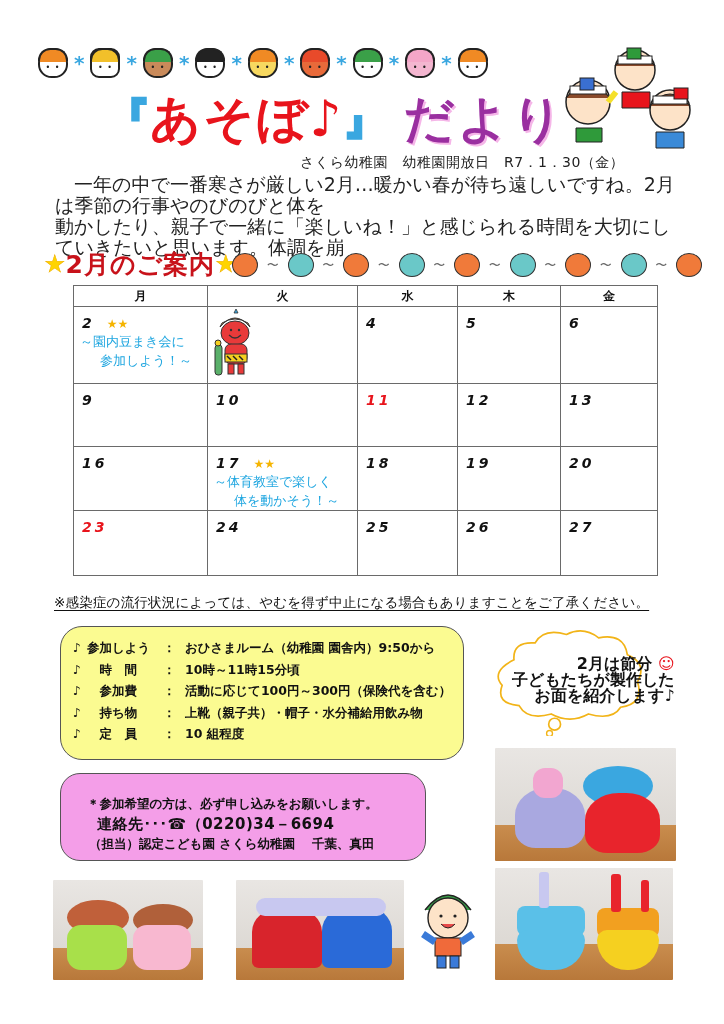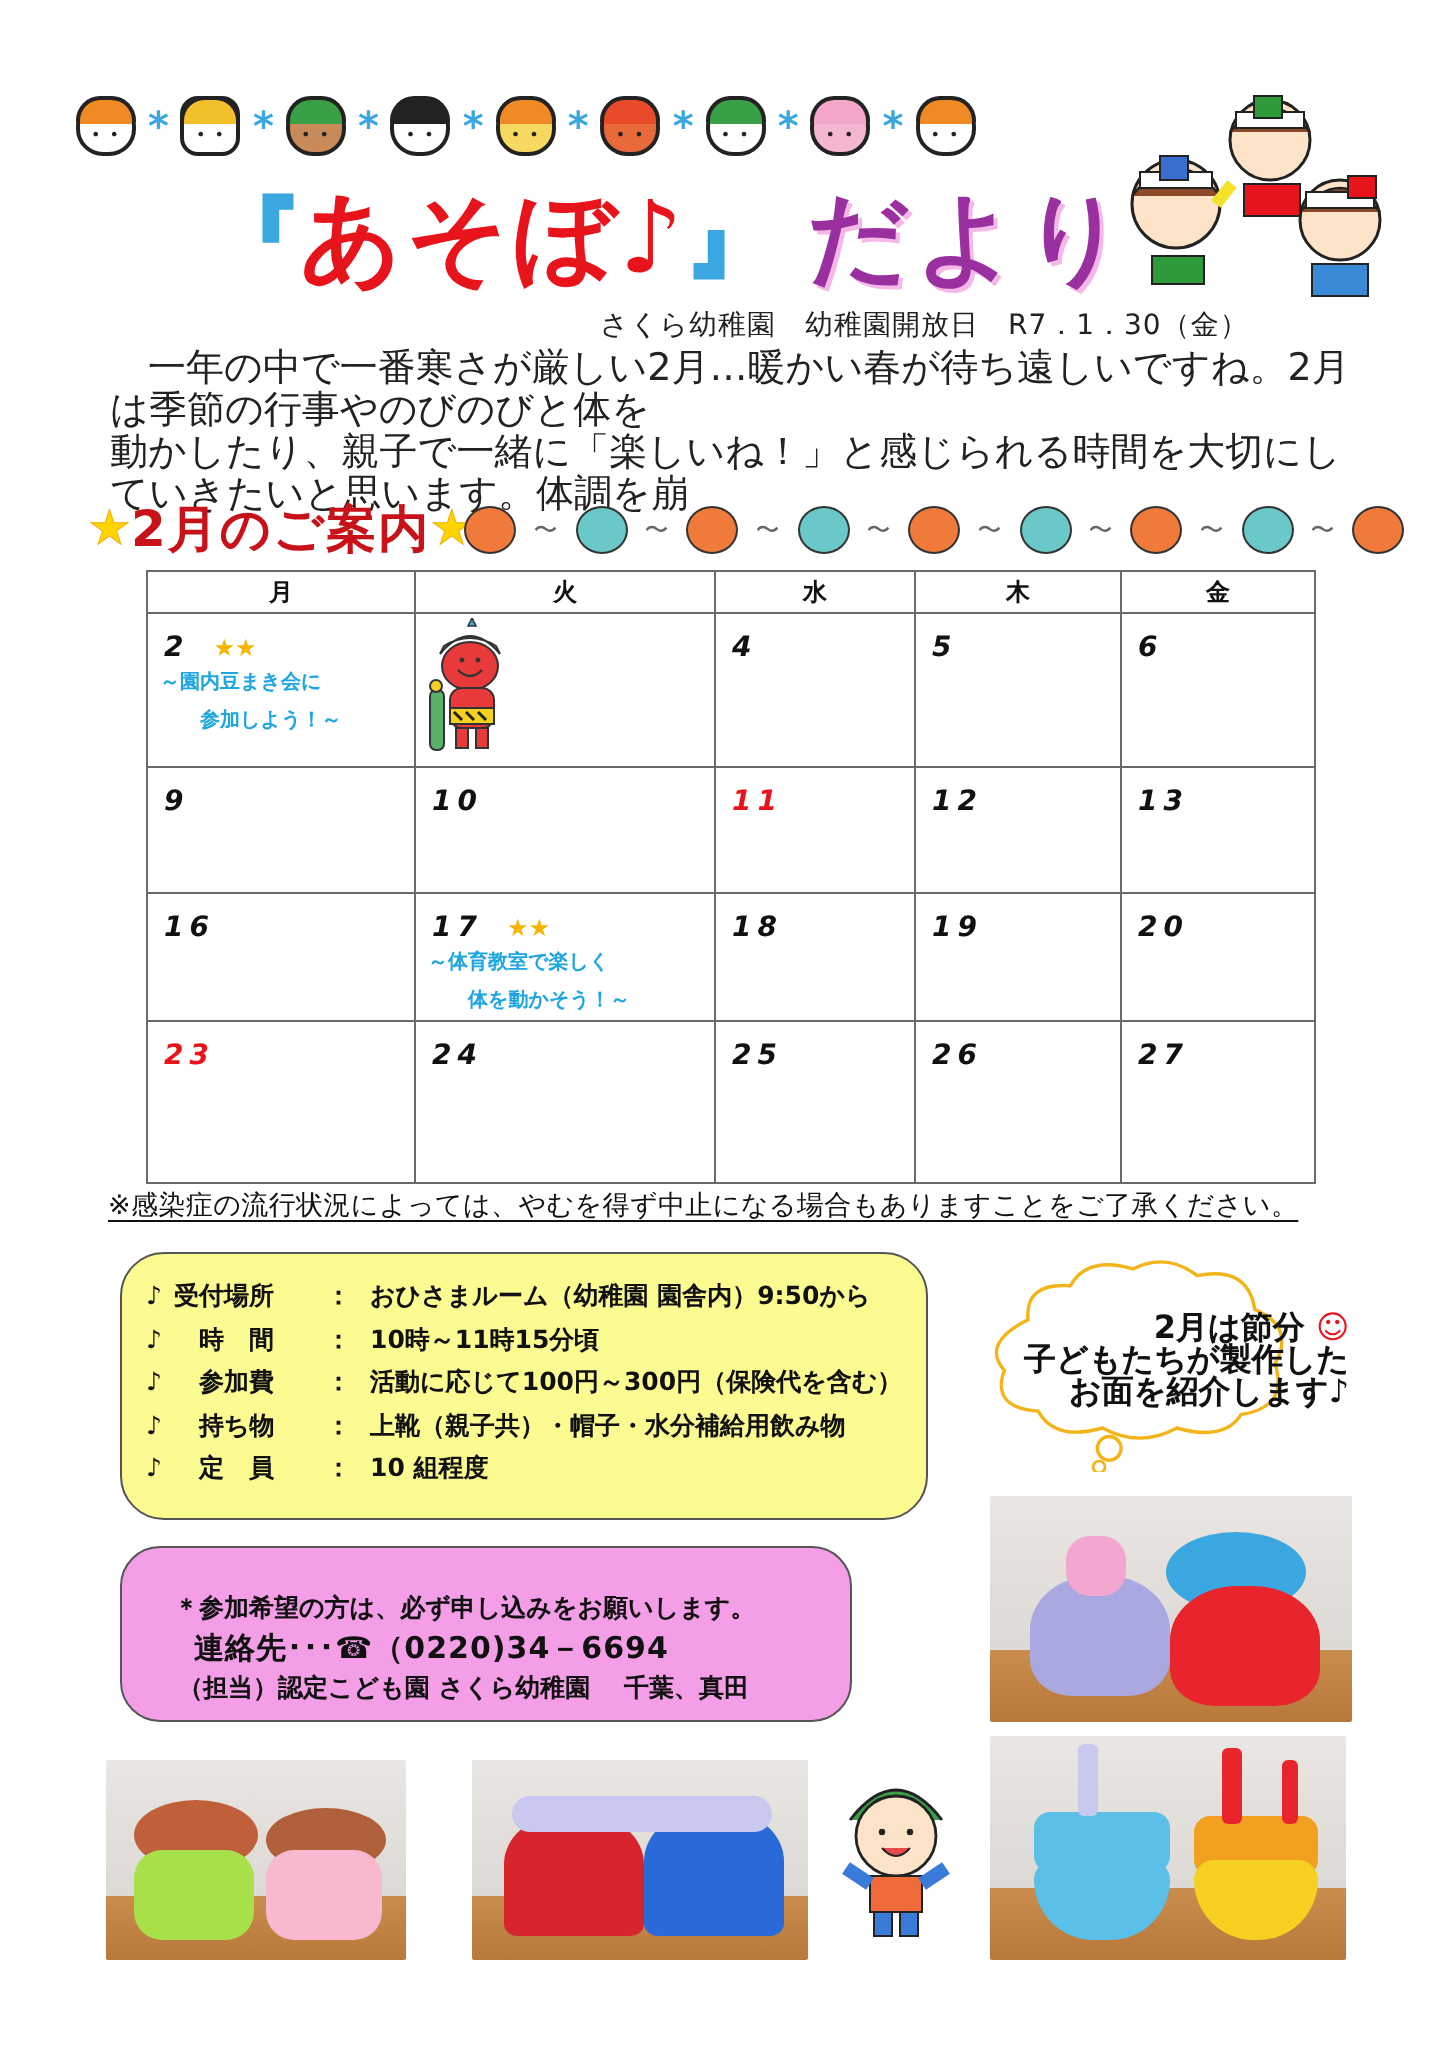--- a/index.html
+++ b/index.html
@@ -38,21 +38,21 @@
   .squig { color:#666; font-size:12px; }
 
   
   .cal { left:73px; top:285px; border-collapse:collapse; table-layout:fixed; }
   .cal td, .cal th { border:1.5px solid #6a6a6a; vertical-align:top; padding:0; }
   .cal th { height:20px; font-size:12px; font-weight:bold; text-align:center; vertical-align:middle; }
   .cal td { padding:6px 0 0 8px; box-sizing:border-box; }
   .daynum { font-size:14px; font-weight:bold; font-style:italic; letter-spacing:3px; color:#111; }
   .daynum.red { color:#e8141c; }
   .stars { color:#f5b400; font-size:12px; margin-left:12px; letter-spacing:0; font-style:normal; }
-  .event { color:#1fa6e0; font-size:10px; font-weight:bold; line-height:19px; margin-left:-2px; }
+  .event { color:#1fa6e0; font-size:13px; font-weight:normal; line-height:19px; margin-left:-2px; }
   .event .l2 { padding-left:20px; display:block; }
 
   
   .oni-fig { position:relative; width:46px; height:70px; }
 
   .notice { left:54px; top:594px; font-size:13.5px; color:#111; text-decoration:underline; text-underline-offset:3px; white-space:nowrap; letter-spacing:0.2px; }
 
   .yellow-box { left:60px; top:626px; width:404px; height:134px; background:#fbfb91; border:1.5px solid #555;
                 border-radius:22px; box-sizing:border-box; padding:10px 0 0 12px; }
   .info-row { display:flex; font-size:12.5px; font-weight:bold; line-height:21.5px; white-space:nowrap; }
@@ -215,36 +215,36 @@
       <span class="daynum">17</span><span class="stars">★★</span>
       <div class="event">
         <span>～体育教室で楽しく</span>
         <span class="l2">体を動かそう！～</span>
       </div>
     </td>
     <td><span class="daynum">18</span></td>
     <td><span class="daynum">19</span></td>
     <td><span class="daynum">20</span></td>
   </tr>
-  <tr style="height:81px">
+  <tr style="height:65px">
     <td><span class="daynum red">23</span></td>
     <td><span class="daynum">24</span></td>
     <td><span class="daynum">25</span></td>
     <td><span class="daynum">26</span></td>
     <td><span class="daynum">27</span></td>
   </tr>
 </tbody>
   </table>
 
 <div class="abs notice">※感染症の流行状況によっては、やむを得ず中止になる場合もありますことをご了承ください。</div>
 
 <div class="abs yellow-box">
   <div class="info-row">
     <span class="note">♪</span>
-    <span class="lbl">受付場所</span>
+    <span class="lbl">参加しよう</span>
     <span class="colon">：</span>
     <span>おひさまルーム（幼稚園 園舎内）9:50から</span>
   </div>
   <div class="info-row">
     <span class="note">♪</span>
     <span class="lbl">　時　間</span>
     <span class="colon">：</span>
     <span>10時～11時15分頃</span>
   </div>
   <div class="info-row">

